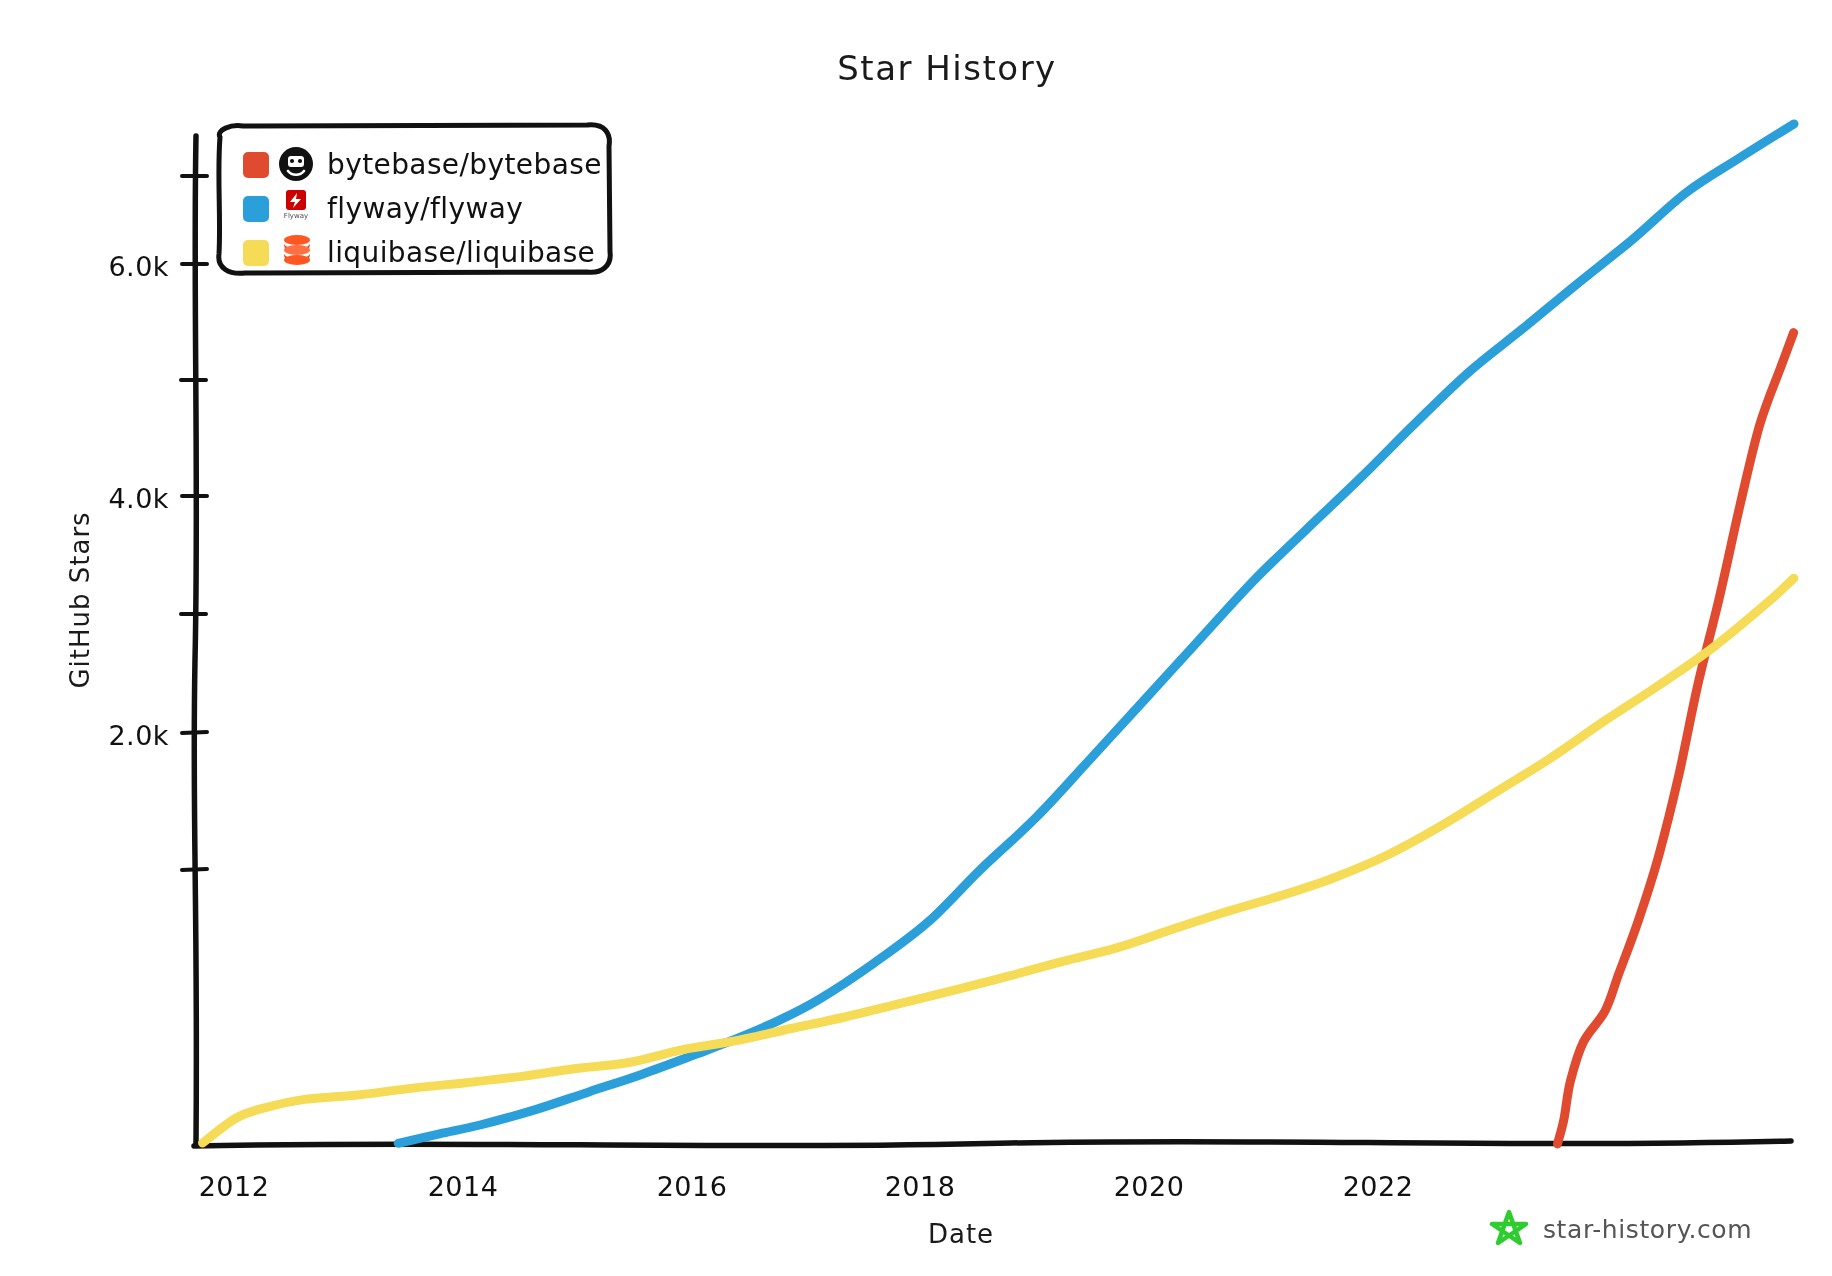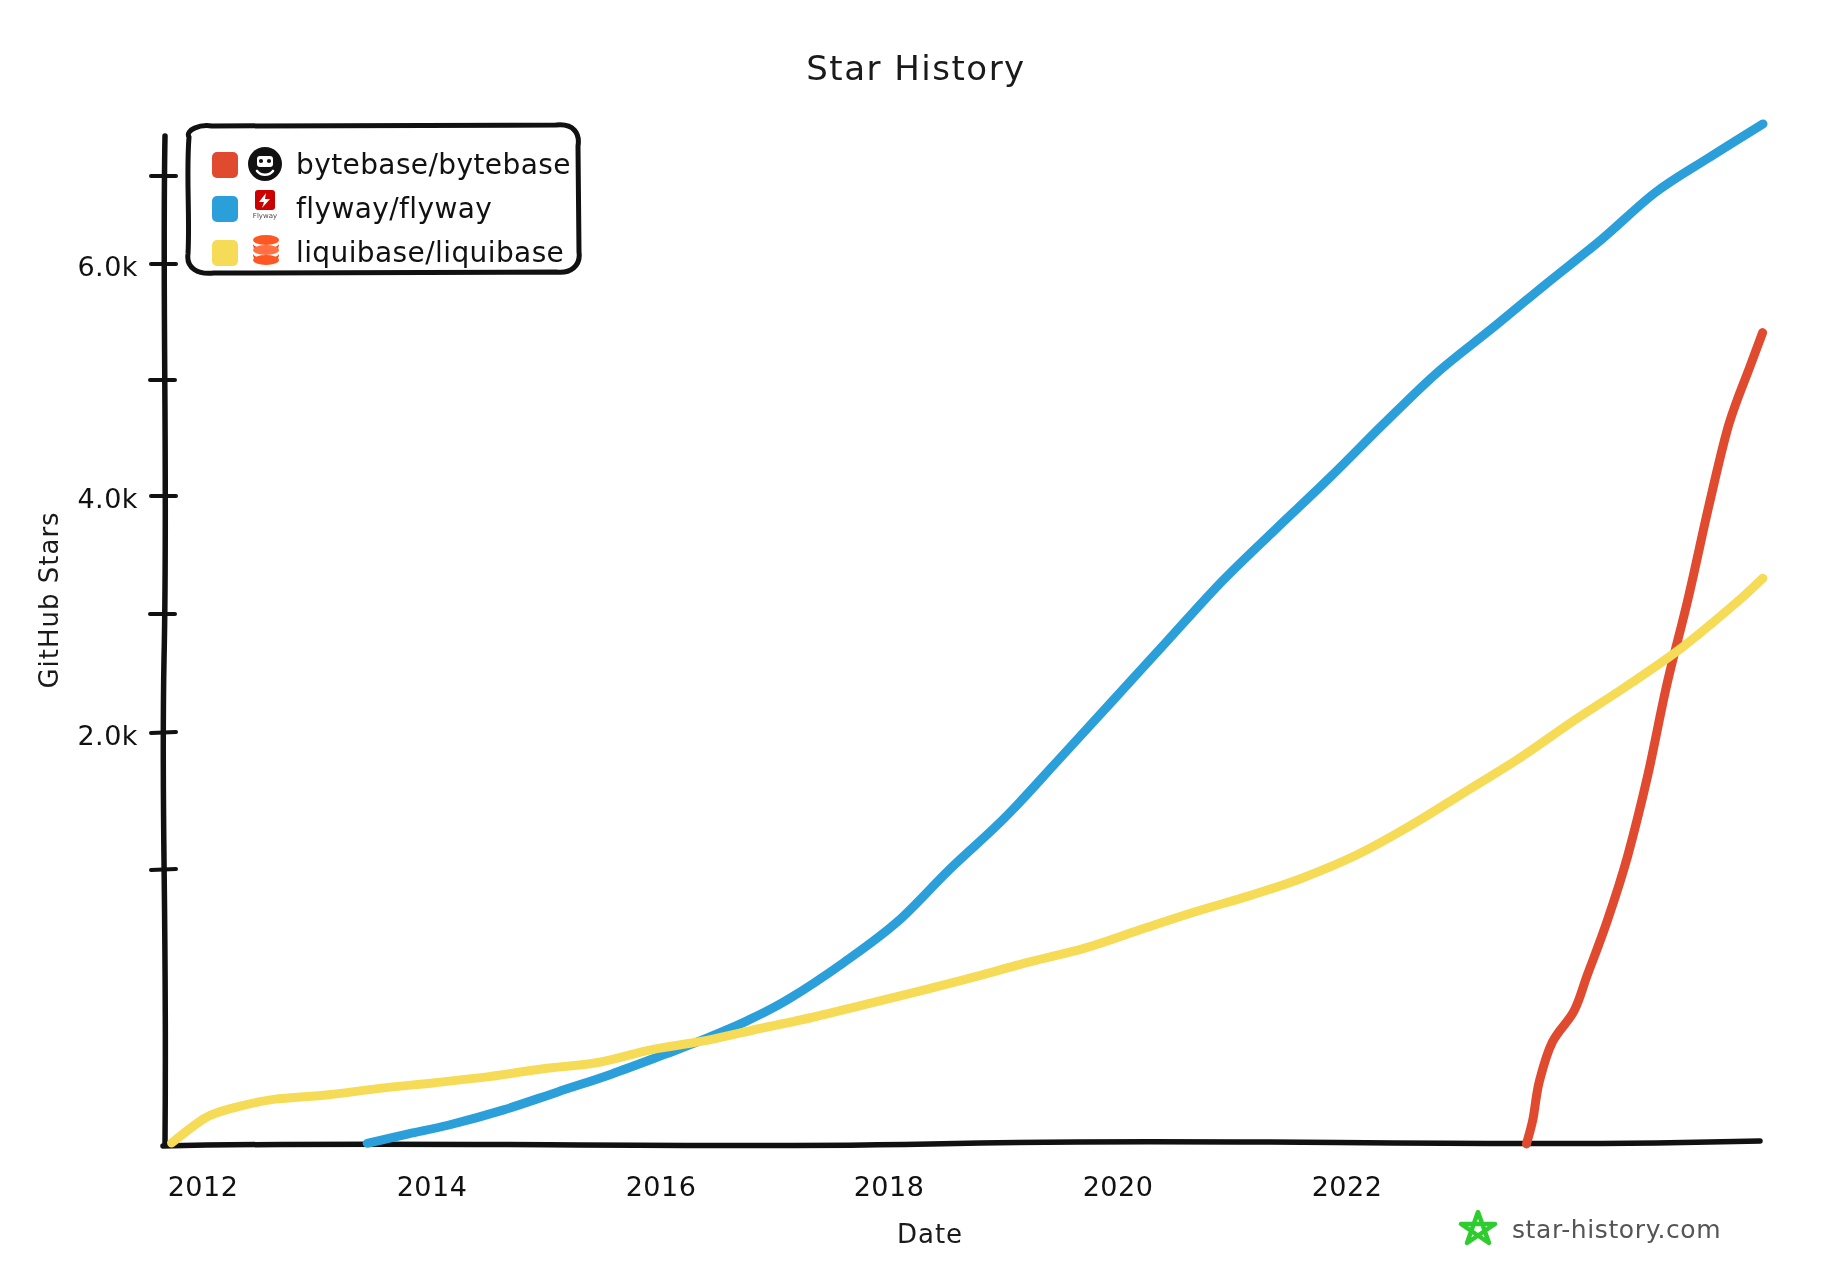--- a/index.html
+++ b/index.html
@@ -3,21 +3,21 @@
 <meta charset="utf-8">
 <style>
   html,body{margin:0;padding:0;}
   body{
     width:1832px;height:1276px;
     background:#ffffff;
     font-family:"DejaVu Sans", sans-serif;
     overflow:hidden;
     position:relative;
   }
-  #chart-root{position:absolute;inset:0;}
+  #chart-root{position:absolute;inset:0;margin-left:31px;}
   svg#chart-svg{display:block;width:1832px;height:1276px;}
 
   .title-text{
     font-family:"DejaVu Sans", sans-serif;
     font-size:34px;
     fill:#1a1a1a;
     letter-spacing:1.5px;
     font-weight:500;
   }
   .axis-title{

